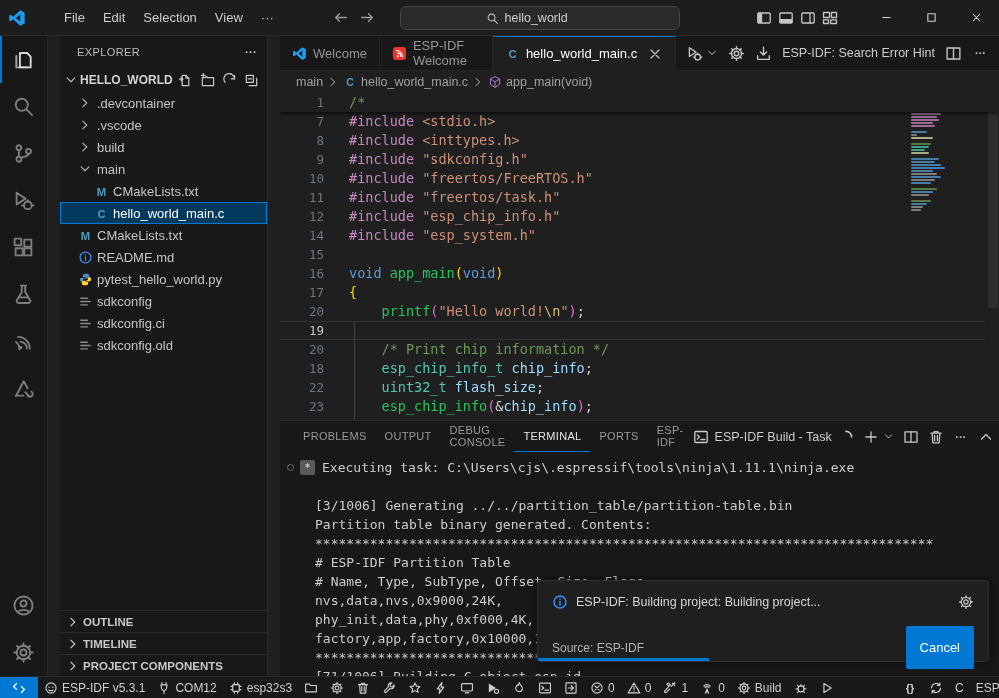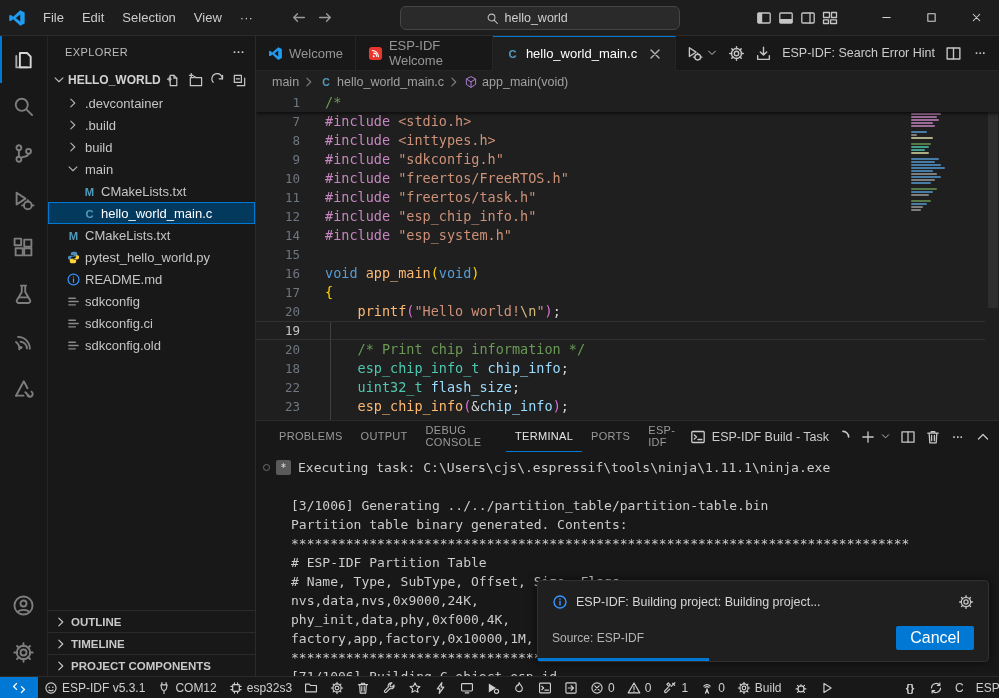--- a/index.html
+++ b/index.html
@@ -3,39 +3,39 @@
 <meta charset="utf-8">
 <style>
   * { margin:0; padding:0; box-sizing:border-box; }
   html,body { width:999px; height:698px; overflow:hidden; background:#1f1f1f;
     font-family:"Liberation Sans", sans-serif; color:#ccc; font-size:13px; -webkit-font-smoothing:antialiased; }
   .icon { display:inline-flex; width:16px; height:16px; align-items:center; justify-content:center; flex:none; color:inherit; }
   .icon svg { width:100%; height:100%; display:block; }
   .icon.txt { font-size:11px; font-weight:700; }
 
   
-  .titlebar { height:36px; background:#1d1d1d; display:flex; align-items:center; border-bottom:1px solid #2b2b2b; position:relative; }
+  .titlebar { height:36px; background:#1d1d1d; display:flex; align-items:center; border-bottom:1px solid #2b2b2b; position:relative;gap:21px; }
   .tb-logo { width:34px; display:flex; justify-content:center; }
   .tb-logo .icon { width:18px; height:18px; }
   .menu-item { padding:0 9px; height:26px; display:flex; align-items:center; border-radius:5px; color:#ccc; cursor:default; }
   .tb-nav { display:flex; gap:10px; margin-left:28px; color:#9a9a9a; }
   .tb-nav .icon { width:17px; height:17px; }
   .cmd-center { position:absolute; left:400px; top:6px; width:280px; height:24px; background:#2a2a2a;
     border:1px solid #454545; border-radius:6px; display:flex; align-items:center; justify-content:center; gap:6px; color:#bdbdbd; }
   .cmd-center input { background:transparent; border:none; outline:none; color:#cfcfcf; font-size:12.5px; width:90px;
     font-family:"Liberation Sans",sans-serif; }
   .tb-right { margin-left:auto; display:flex; align-items:center; }
   .tb-layout { display:flex; gap:6px; margin-right:26px; color:#c5c5c5; }
   .tb-layout .icon { width:16px; height:16px; padding:0; }
   .tb-win { display:flex; }
   .tb-win .winbtn { width:45px; height:35px; display:flex; align-items:center; justify-content:center; color:#d4d4d4; }
   .tb-win .icon { width:13px; height:13px; }
 
   
-  .main { display:flex; height:640px; }
+  .main { display:flex; height:640px;gap:12px; }
   .activitybar { width:48px; background:#181818; display:flex; flex-direction:column; align-items:stretch; border-right:1px solid #252525; }
   .act-item { height:47px; display:flex; align-items:center; justify-content:center; color:#7e7e7e; border-left:2px solid transparent; border-right:2px solid transparent; }
   .act-item .icon { width:23px; height:23px; }
   .act-item.active { color:#d7d7d7; border-left-color:#0078d4; }
   .act-spacer { flex:1; }
 
   .sidebar { width:208px; background:#181818; border-right:1px solid #2b2b2b; display:flex; flex-direction:column; overflow:hidden; }
   .sb-head { height:32px; display:flex; align-items:center; padding:0 8px 0 17px; color:#bdbdbd; font-size:11px; letter-spacing:.4px; }
   .sb-head .more { margin-left:auto; color:#cfcfcf; }
   .proj-head { height:24px; display:flex; align-items:center; padding:0 8px 0 4px; font-weight:700; font-size:12px; color:#d2d2d2; }
@@ -70,21 +70,21 @@
   .bc-item { display:flex; align-items:center; gap:4px; }
 
   .code-wrap { flex:1; position:relative; overflow:hidden; font-family:"DejaVu Sans Mono", monospace; font-size:13.5px; }
   .code-line { height:19px; line-height:19px; display:flex; white-space:pre; position:relative; }
   .code-line .ln { width:44px; text-align:right; color:#6e7681; flex:none; font-size:12.5px; }
   .code-line .lt { margin-left:25px; }
   .code-line.sticky { background:#1f1f1f; box-shadow:0 2px 3px rgba(0,0,0,.55); z-index:2; }
   .code-line.current { }
   .code-line.current::after { content:""; position:absolute; left:0; right:14px; top:0; bottom:0; border-top:1px solid #323232; border-bottom:1px solid #323232; pointer-events:none; }
   .code-line.current .ln { color:#c6c6c6; }
-  .tok.cm{color:#6a9955} .tok.kw{color:#c586c0} .tok.kb{color:#569cd6} .tok.fn{color:#fdba74}
+  .tok.cm{color:#6a9955} .tok.kw{color:#c586c0} .tok.kb{color:#569cd6} .tok.fn{color:#22c55e}
   .tok.str{color:#ce9178} .tok.esc{color:#d7ba7d} .tok.ty{color:#4ec9b0} .tok.vr{color:#9cdcfe}
   .tok.pn{color:#ffd700} .tok.pm{color:#da70d6} .tok.tx{color:#d4d4d4}
   .indent-guide { position:absolute; left:74px; top:228px; bottom:0; width:1px; background:#404040; }
   .minimap { position:absolute; top:2px; right:34px; width:58px; bottom:0; }
   .mm-row { height:3px; display:flex; }
   .mm-bar { height:2px; border-radius:1px; margin-left:4px; opacity:.75; }
   .mm-g{background:#6a9955}.mm-p{background:#c586c0}.mm-b{background:#569cd6}
   .mm-y{background:#dcdcaa}.mm-t{background:#4ec9b0}.mm-w{background:#9d9d9d}
   .v-scroll { position:absolute; top:0; right:0; width:13px; bottom:0; }
   .v-scroll .slider { position:absolute; top:0; right:1px; width:10px; height:215px; background:rgba(255,255,255,.07); }
@@ -105,22 +105,22 @@
   .t-pad { padding-left:29px; }
 
   
   .toast { position:absolute; width:452px; height:82px; right:10px; bottom:36px; background:#1f1f1f; border:1px solid #313131;
     border-radius:4px; box-shadow:0 0 10px rgba(0,0,0,.6); z-index:10; padding:13px 14px 10px 14px; }
   .toast-row1 { display:flex; align-items:center; gap:8px; }
   .toast-msg { font-size:12.5px; color:#d6d6d6; flex:1; white-space:nowrap; overflow:hidden; }
   .toast-gear { color:#c5c5c5; }
   .toast-row2 { display:flex; align-items:center; margin-top:16px; }
   .toast-src { font-size:12px; color:#b5b5b5; }
-  .btn-cancel { margin-left:auto; background:#0078d4; color:#fff; border:none; border-radius:2px; font-size:16px;
-    padding:3px 14px; font-family:"Liberation Sans",sans-serif; }
+  .btn-cancel { margin-left:auto; background:#0078d4; color:#fff; border:none; border-radius:2px; font-size:13px;
+    padding:14px 14px; font-family:"Liberation Sans",sans-serif; }
   .toast-progress { position:absolute; left:0; bottom:0; height:3px; width:38%; background:#0078d4; }
 
   
   .statusbar { height:22px; background:#181818; border-top:1px solid #2b2b2b; display:flex; align-items:stretch; overflow:hidden; font-size:12px; color:#cfcfcf; }
   .sb-item { display:flex; align-items:center; gap:4px; padding:0 6px; white-space:nowrap; }
   .sb-item .icon { width:14px; height:14px; }
   .sb-item.accent { background:#0078d4; color:#fff; padding:0 12px; }
   .sb-flex { flex:1; }
 </style>
 </head>
@@ -356,21 +356,21 @@
             </svg>
           </span>
           <span>.devcontainer</span>
         </div>
         <div class="tree-row">
           <span class="icon chev">
             <svg viewBox="0 0 16 16" fill="none" stroke="currentColor" stroke-width="1.3" stroke-linecap="round" stroke-linejoin="round">
               <path d="M5.5 3.5 10 8l-4.5 4.5"></path>
             </svg>
           </span>
-          <span>.build</span>
+          <span>.vscode</span>
         </div>
         <div class="tree-row">
           <span class="icon chev">
             <svg viewBox="0 0 16 16" fill="none" stroke="currentColor" stroke-width="1.3" stroke-linecap="round" stroke-linejoin="round">
               <path d="M5.5 3.5 10 8l-4.5 4.5"></path>
             </svg>
           </span>
           <span>build</span>
         </div>
         <div class="tree-row">
@@ -397,38 +397,38 @@
           </span>
           <span>hello_world_main.c</span>
         </div>
         <div class="tree-row">
           <span class="icon ficon">
             <svg viewBox="0 0 16 16">
               <text x="8" y="12.5" text-anchor="middle" font-size="12" font-weight="bold" fill="#519aba" font-family="Liberation Sans,sans-serif">M</text>
             </svg>
           </span>
           <span>CMakeLists.txt</span>
+        </div>
+        <div class="tree-row">
+          <span class="icon ficon">
+            <svg viewBox="0 0 16 16" fill="none" stroke="#3794ff" stroke-width="1.3" stroke-linecap="round">
+              <circle cx="8" cy="8" r="5.8"></circle>
+              <path d="M8 5.1v.2M8 7.4V11"></path>
+            </svg>
+          </span>
+          <span>README.md</span>
         </div>
         <div class="tree-row">
           <span class="icon ficon">
             <svg viewBox="0 0 16 16">
               <path d="M7.8 1.8c-2 0-2.6.9-2.6 2v1.5h3v.7H3.9C2.8 6 2 6.9 2 8.2c0 1.4.8 2.1 1.9 2.1h1.3V9c0-1.2 1-2.2 2.2-2.2h2.9c1 0 1.7-.8 1.7-1.8V3.8c0-1.1-.9-2-2.2-2z" fill="#4b8bbe"></path>
               <path d="M8.2 14.2c2 0 2.6-.9 2.6-2v-1.5h-3V10h4.3c1.1 0 1.9-.9 1.9-2.2 0-1.4-.8-2.1-1.9-2.1h-1.3V7c0 1.2-1 2.2-2.2 2.2H5.7c-1 0-1.7.8-1.7 1.8v1.2c0 1.1.9 2 2.2 2z" fill="#ffd43b"></path>
             </svg>
           </span>
           <span>pytest_hello_world.py</span>
-        </div>
-        <div class="tree-row">
-          <span class="icon ficon">
-            <svg viewBox="0 0 16 16" fill="none" stroke="#3794ff" stroke-width="1.3" stroke-linecap="round">
-              <circle cx="8" cy="8" r="5.8"></circle>
-              <path d="M8 5.1v.2M8 7.4V11"></path>
-            </svg>
-          </span>
-          <span>README.md</span>
         </div>
         <div class="tree-row">
           <span class="icon ficon">
             <svg viewBox="0 0 16 16" stroke="#8a8a8a" stroke-width="1.4" stroke-linecap="round">
               <path d="M3 4.5h7M3 8h10M3 11.5h7"></path>
             </svg>
           </span>
           <span>sdkconfig</span>
         </div>
         <div class="tree-row">

